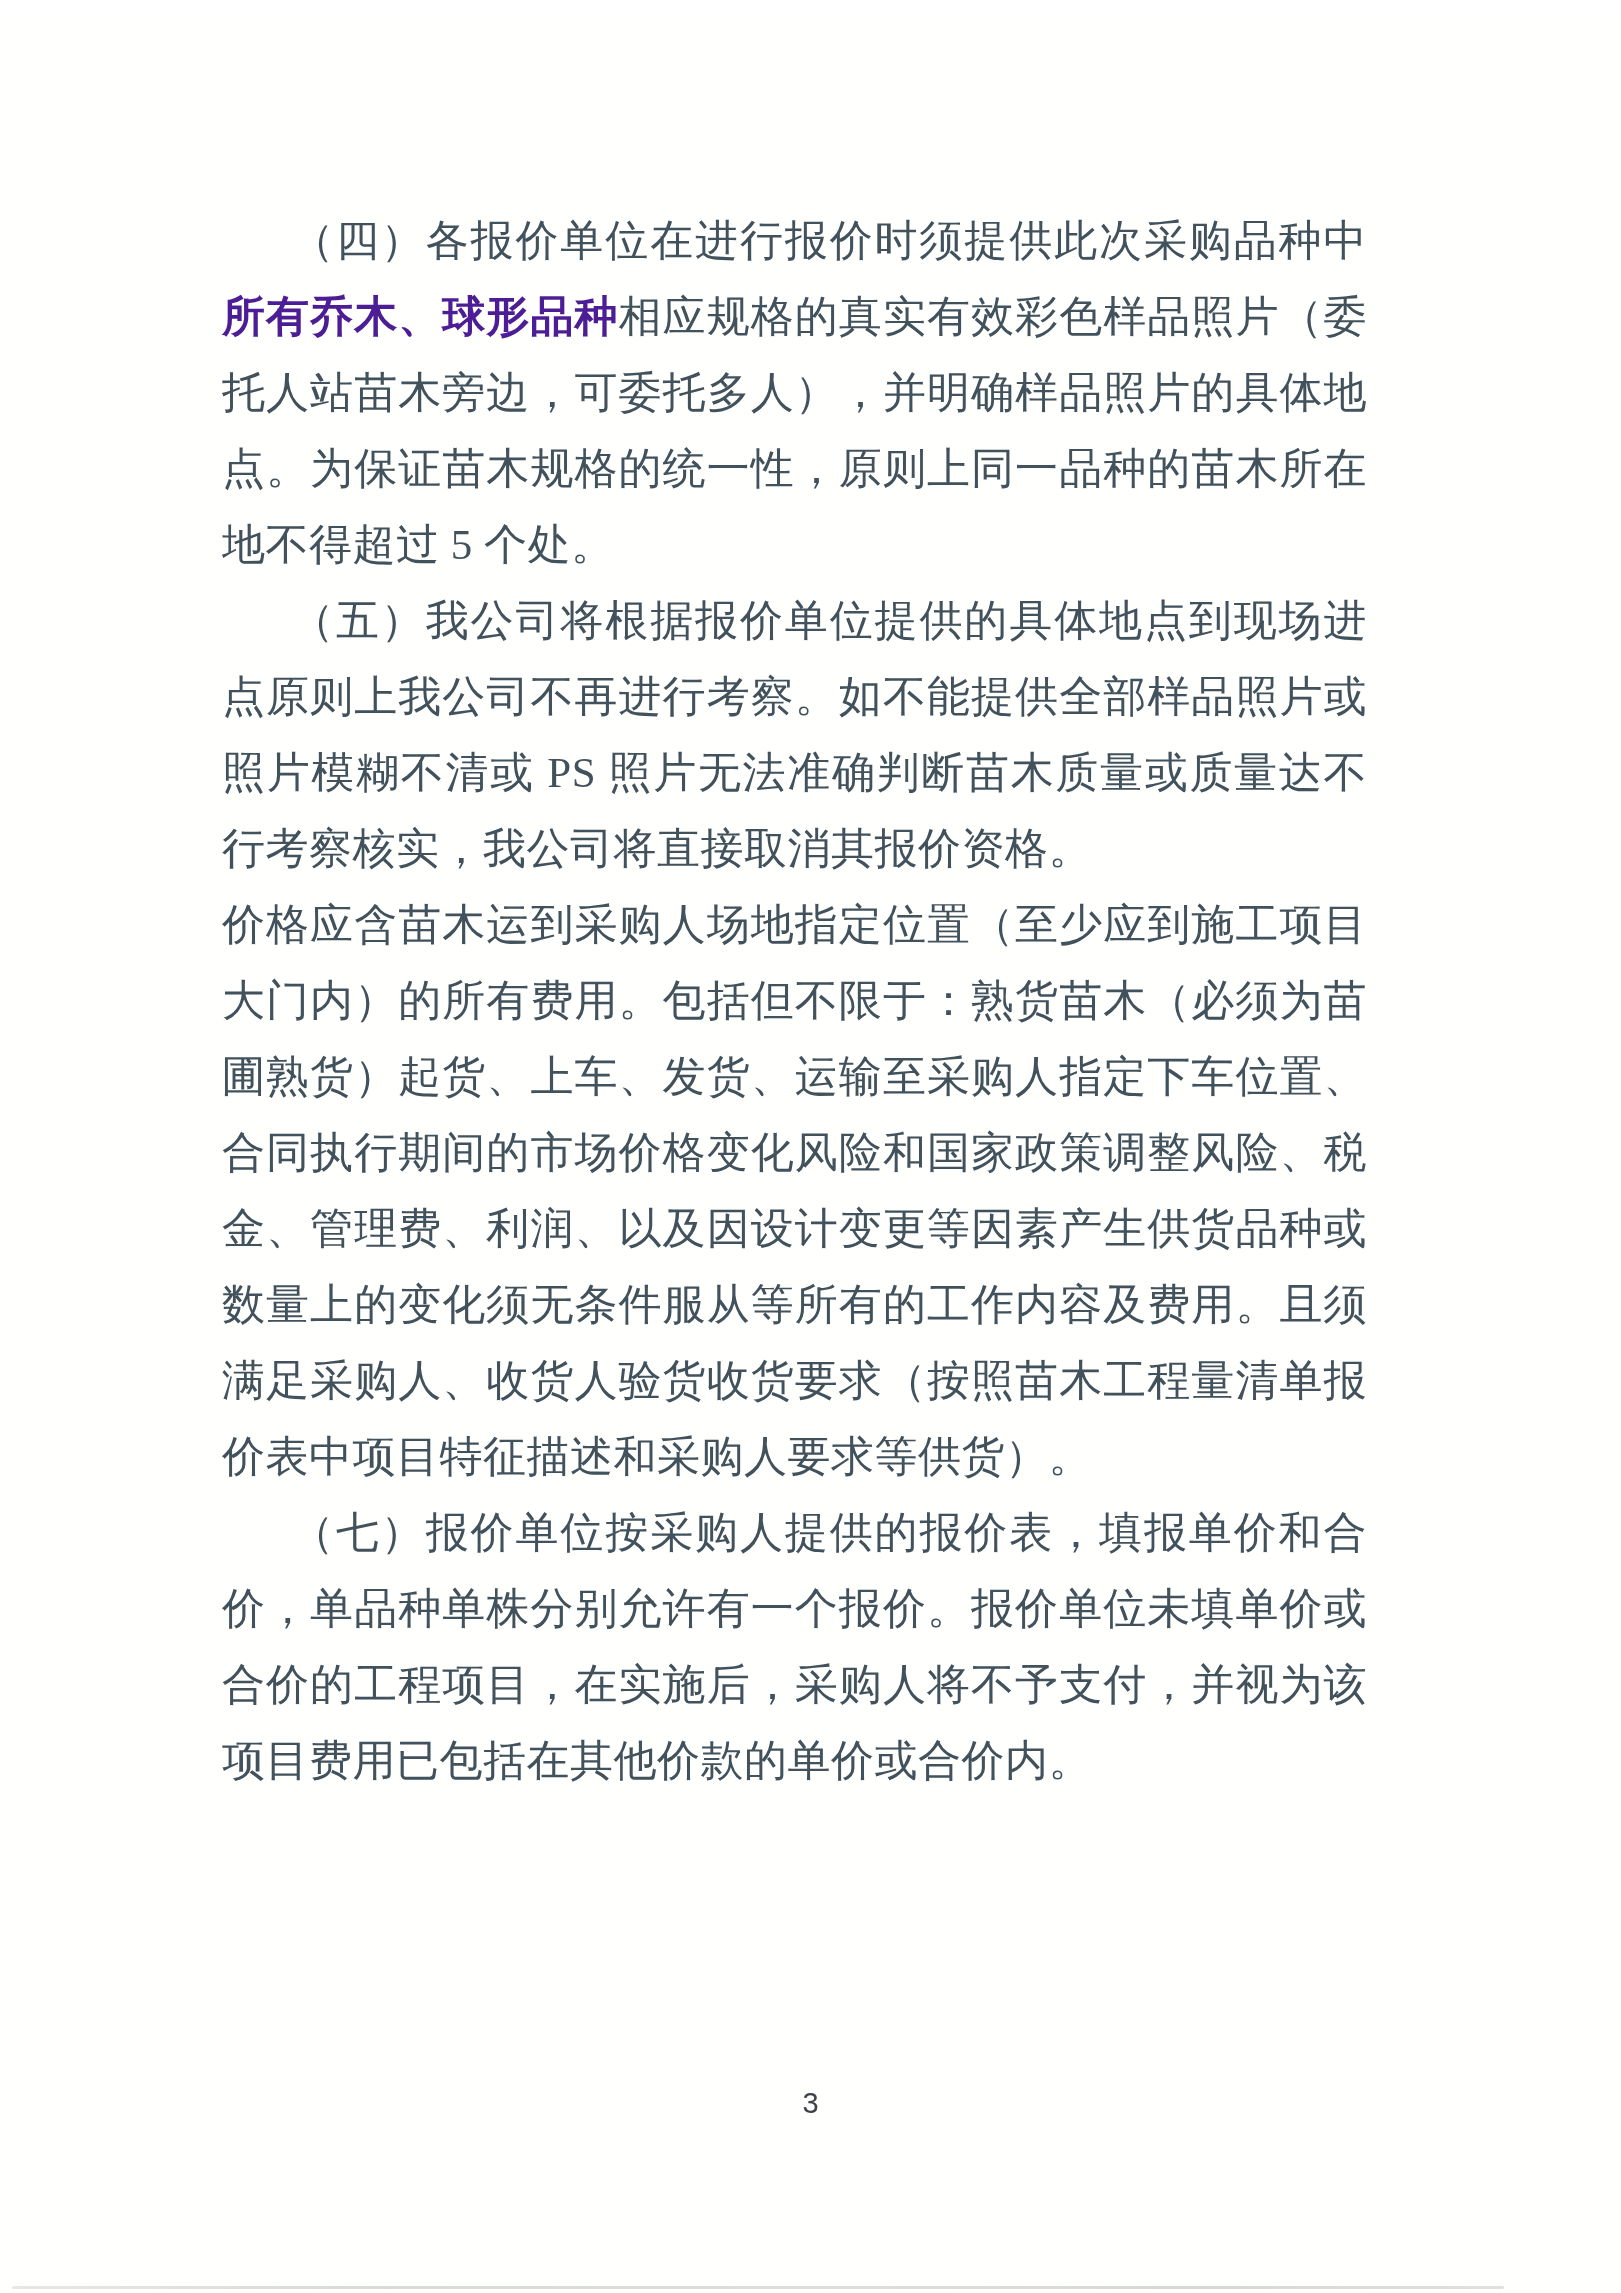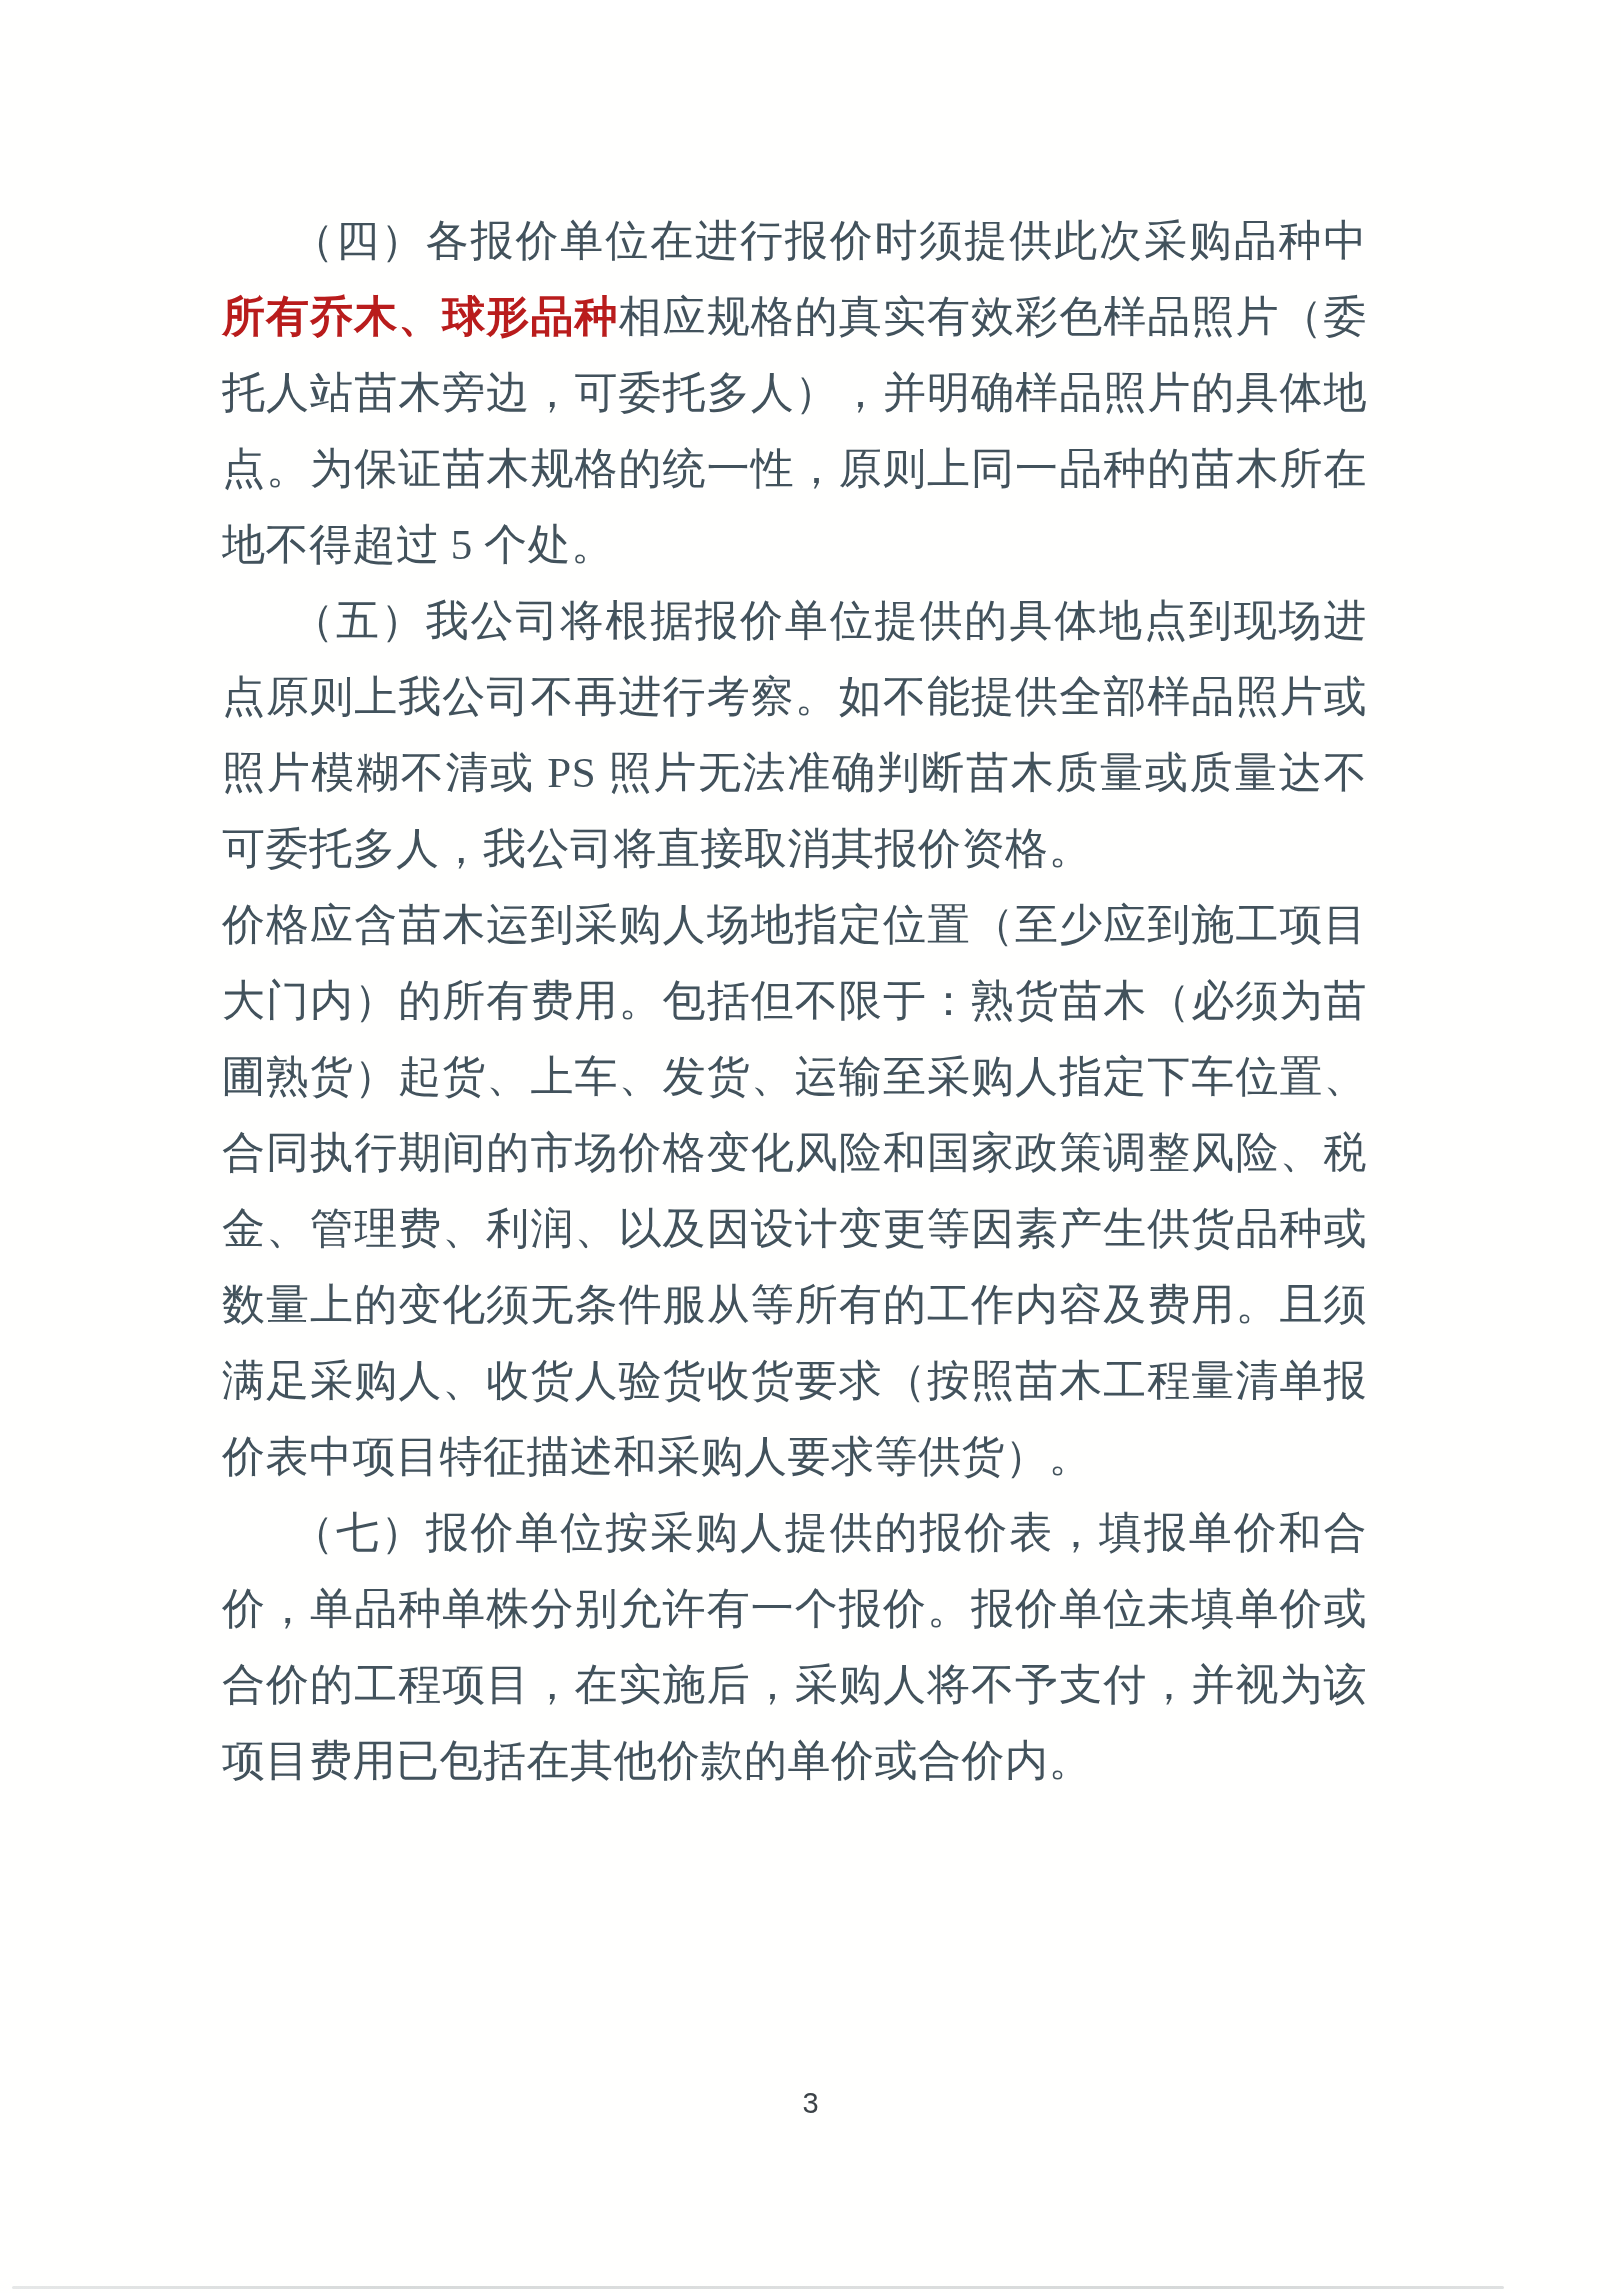--- a/index.html
+++ b/index.html
@@ -36,21 +36,21 @@
     letter-spacing: 0.5px;
   }
   .line.indent {
     padding-left: 69px;
   }
   .line.end {
     text-align-last: left;
   }
   .bold {
     font-weight: bold;
-    color: #b91c1c;
+    color: #4c1d95;
   }
   .page-number {
     position: absolute;
     top: 2071px;
     left: 0;
     width: 100%;
     text-align: center;
     font-size: 29px;
     color: #3c4348;
     font-family: "Liberation Sans", "DejaVu Sans", sans-serif;
@@ -71,21 +71,21 @@
 <div class="page">
   <div class="text-block" id="textblock">
       <div class="line indent">（四）各报价单位在进行报价时须提供此次采购品种中</div>
       <div class="line"><span class="bold">所有乔木、球形品种</span>相应规格的真实有效彩色样品照片（委</div>
       <div class="line">托人站苗木旁边，可委托多人），并明确样品照片的具体地</div>
       <div class="line">点。为保证苗木规格的统一性，原则上同一品种的苗木所在</div>
       <div class="line end">地不得超过 5 个处。</div>
       <div class="line indent">（五）我公司将根据报价单位提供的具体地点到现场进</div>
       <div class="line">点原则上我公司不再进行考察。如不能提供全部样品照片或</div>
       <div class="line">照片模糊不清或 PS 照片无法准确判断苗木质量或质量达不</div>
-      <div class="line end">可委托多人，我公司将直接取消其报价资格。</div>
+      <div class="line end">行考察核实，我公司将直接取消其报价资格。</div>
       <div class="line">价格应含苗木运到采购人场地指定位置（至少应到施工项目</div>
       <div class="line">大门内）的所有费用。包括但不限于：熟货苗木（必须为苗</div>
       <div class="line">圃熟货）起货、上车、发货、运输至采购人指定下车位置、</div>
       <div class="line">合同执行期间的市场价格变化风险和国家政策调整风险、税</div>
       <div class="line">金、管理费、利润、以及因设计变更等因素产生供货品种或</div>
       <div class="line">数量上的变化须无条件服从等所有的工作内容及费用。且须</div>
       <div class="line">满足采购人、收货人验货收货要求（按照苗木工程量清单报</div>
       <div class="line end">价表中项目特征描述和采购人要求等供货）。</div>
       <div class="line indent">（七）报价单位按采购人提供的报价表，填报单价和合</div>
       <div class="line">价，单品种单株分别允许有一个报价。报价单位未填单价或</div>

